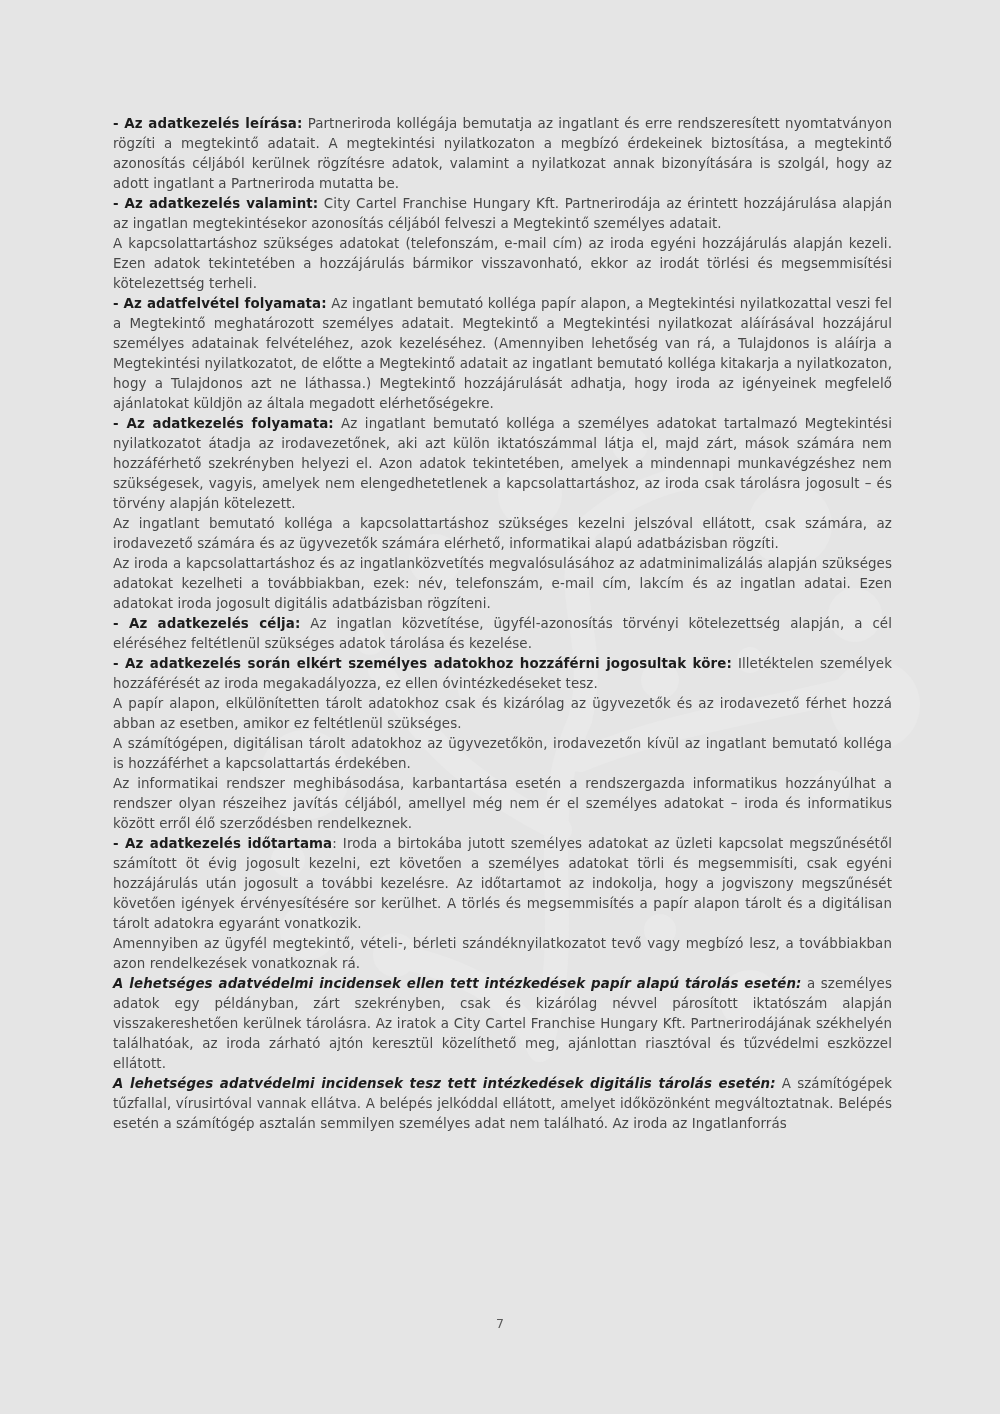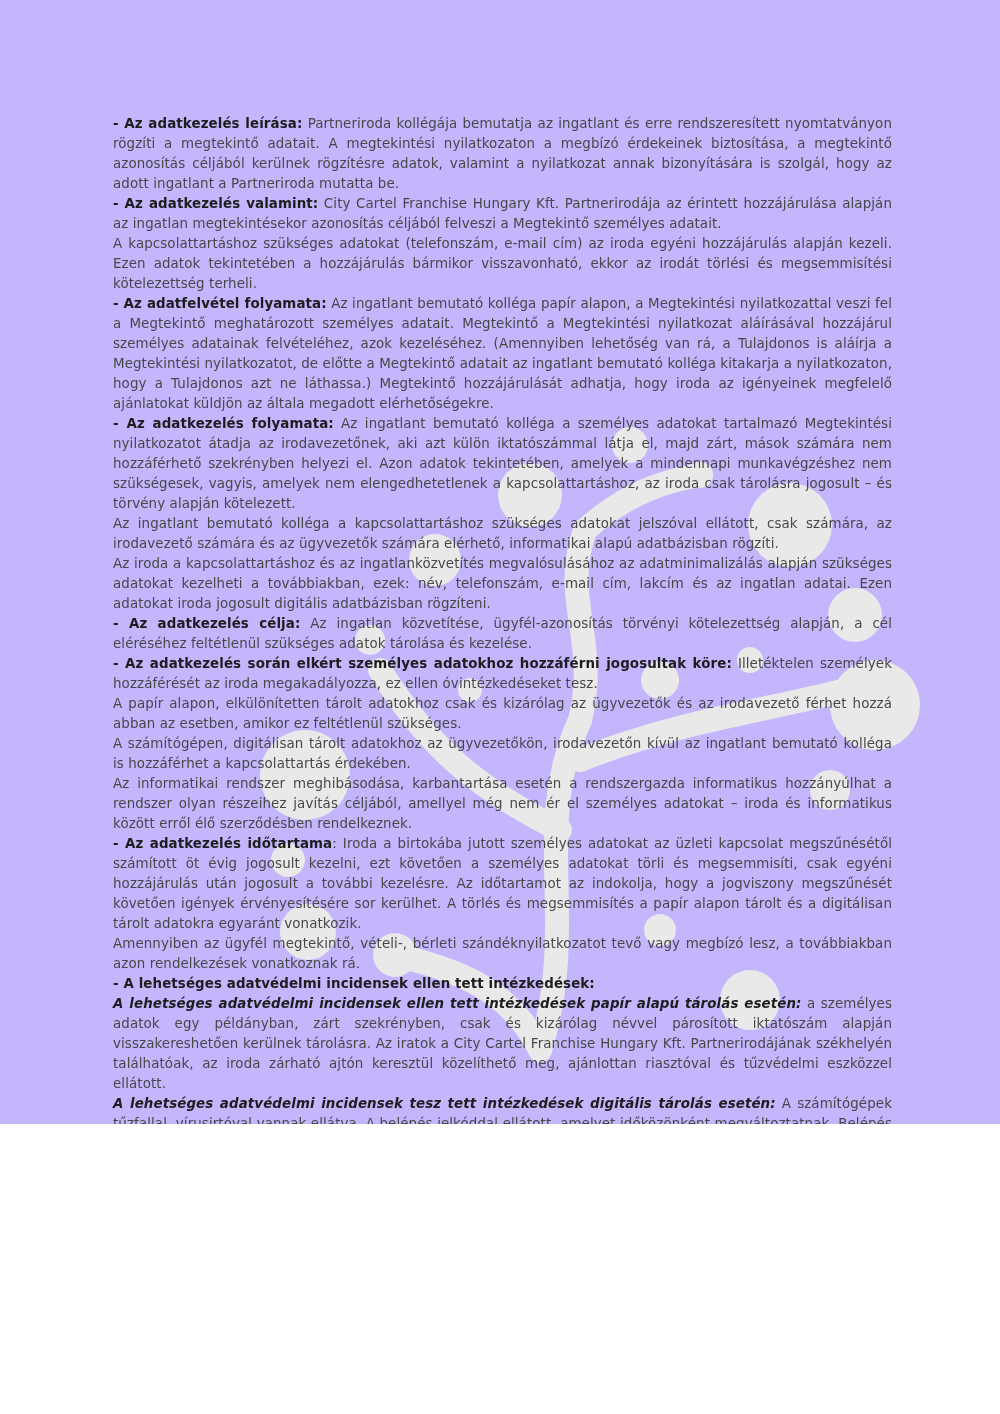--- a/index.html
+++ b/index.html
@@ -1,19 +1,19 @@
 <!DOCTYPE html>
 <html lang="hu"><head>
 <meta charset="utf-8">
 <style>
   html,body { margin:0; padding:0; background:#ffffff; }
   .page {
     position:relative;
-    width:1000px; height:1124px;
-    background:#c4b5fd;
+    width:1000px; height:1414px;
+    background:#e5e5e5;
     overflow:hidden;
     font-family:"DejaVu Sans","Liberation Sans",sans-serif;
   }
   .content {
     position:absolute;
     left:113px; top:114px; width:779px;
     z-index:1;
   }
   p.para {
     margin:0;
@@ -78,29 +78,28 @@
       </g>
     </svg>
   </div>
 
   <div class="content">
     <p class="para"><b class="lead">- Az adatkezelés leírása:</b><span> Partneriroda kollégája bemutatja az ingatlant és erre rendszeresített nyomtatványon rögzíti a megtekintő adatait. A megtekintési nyilatkozaton a megbízó érdekeinek biztosítása, a megtekintő azonosítás céljából kerülnek rögzítésre adatok, valamint a nyilatkozat annak bizonyítására is szolgál, hogy az adott ingatlant a Partneriroda mutatta be.</span></p>
     <p class="para"><b class="lead">- Az adatkezelés valamint:</b><span> City Cartel Franchise Hungary Kft. Partnerirodája az érintett hozzájárulása alapján az ingatlan megtekintésekor azonosítás céljából felveszi a Megtekintő személyes adatait.</span></p>
     <p class="para"><span>A kapcsolattartáshoz szükséges adatokat (telefonszám, e-mail cím) az iroda egyéni hozzájárulás alapján kezeli. Ezen adatok tekintetében a hozzájárulás bármikor visszavonható, ekkor az irodát törlési és megsemmisítési kötelezettség terheli.</span></p>
     <p class="para"><b class="lead">- Az adatfelvétel folyamata:</b><span> Az ingatlant bemutató kolléga papír alapon, a Megtekintési nyilatkozattal veszi fel a Megtekintő meghatározott személyes adatait. Megtekintő a Megtekintési nyilatkozat aláírásával hozzájárul személyes adatainak felvételéhez, azok kezeléséhez. (Amennyiben lehetőség van rá, a Tulajdonos is aláírja a Megtekintési nyilatkozatot, de előtte a Megtekintő adatait az ingatlant bemutató kolléga kitakarja a nyilatkozaton, hogy a Tulajdonos azt ne láthassa.) Megtekintő hozzájárulását adhatja, hogy iroda az igényeinek megfelelő ajánlatokat küldjön az általa megadott elérhetőségekre.</span></p>
     <p class="para"><b class="lead">- Az adatkezelés folyamata:</b><span> Az ingatlant bemutató kolléga a személyes adatokat tartalmazó Megtekintési nyilatkozatot átadja az irodavezetőnek, aki azt külön iktatószámmal látja el, majd zárt, mások számára nem hozzáférhető szekrényben helyezi el. Azon adatok tekintetében, amelyek a mindennapi munkavégzéshez nem szükségesek, vagyis, amelyek nem elengedhetetlenek a kapcsolattartáshoz, az iroda csak tárolásra jogosult – és törvény alapján kötelezett.</span></p>
-    <p class="para"><span>Az ingatlant bemutató kolléga a kapcsolattartáshoz szükséges adatokat jelszóval ellátott, csak számára, az irodavezető számára és az ügyvezetők számára elérhető, informatikai alapú adatbázisban rögzíti.</span></p>
+    <p class="para"><span>Az ingatlant bemutató kolléga a kapcsolattartáshoz szükséges kezelni jelszóval ellátott, csak számára, az irodavezető számára és az ügyvezetők számára elérhető, informatikai alapú adatbázisban rögzíti.</span></p>
     <p class="para"><span>Az iroda a kapcsolattartáshoz és az ingatlanközvetítés megvalósulásához az adatminimalizálás alapján szükséges adatokat kezelheti a továbbiakban, ezek: név, telefonszám, e-mail cím, lakcím és az ingatlan adatai. Ezen adatokat iroda jogosult digitális adatbázisban rögzíteni.</span></p>
     <p class="para"><b class="lead">- Az adatkezelés célja:</b><span> Az ingatlan közvetítése, ügyfél-azonosítás törvényi kötelezettség alapján, a cél eléréséhez feltétlenül szükséges adatok tárolása és kezelése.</span></p>
     <p class="para"><b class="lead">- Az adatkezelés során elkért személyes adatokhoz hozzáférni jogosultak köre:</b><span> Illetéktelen személyek hozzáférését az iroda megakadályozza, ez ellen óvintézkedéseket tesz.</span></p>
     <p class="para"><span>A papír alapon, elkülönítetten tárolt adatokhoz csak és kizárólag az ügyvezetők és az irodavezető férhet hozzá abban az esetben, amikor ez feltétlenül szükséges.</span></p>
     <p class="para"><span>A számítógépen, digitálisan tárolt adatokhoz az ügyvezetőkön, irodavezetőn kívül az ingatlant bemutató kolléga is hozzáférhet a kapcsolattartás érdekében.</span></p>
     <p class="para"><span>Az informatikai rendszer meghibásodása, karbantartása esetén a rendszergazda informatikus hozzányúlhat a rendszer olyan részeihez javítás céljából, amellyel még nem ér el személyes adatokat – iroda és informatikus között erről élő szerződésben rendelkeznek.</span></p>
     <p class="para"><b class="lead">- Az adatkezelés időtartama</b><span>: Iroda a birtokába jutott személyes adatokat az üzleti kapcsolat megszűnésétől számított öt évig jogosult kezelni, ezt követően a személyes adatokat törli és megsemmisíti, csak egyéni hozzájárulás után jogosult a további kezelésre. Az időtartamot az indokolja, hogy a jogviszony megszűnését követően igények érvényesítésére sor kerülhet. A törlés és megsemmisítés a papír alapon tárolt és a digitálisan tárolt adatokra egyaránt vonatkozik.</span></p>
     <p class="para"><span>Amennyiben az ügyfél megtekintő, vételi-, bérleti szándéknyilatkozatot tevő vagy megbízó lesz, a továbbiakban azon rendelkezések vonatkoznak rá.</span></p>
-    <p class="para"><b class="lead">- A lehetséges adatvédelmi incidensek ellen tett intézkedések:</b><span></span></p>
     <p class="para"><b class="lead italic">A lehetséges adatvédelmi incidensek ellen tett intézkedések papír alapú tárolás esetén:</b><span> a személyes adatok egy példányban, zárt szekrényben, csak és kizárólag névvel párosított iktatószám alapján visszakereshetően kerülnek tárolásra. Az iratok a City Cartel Franchise Hungary Kft. Partnerirodájának székhelyén találhatóak, az iroda zárható ajtón keresztül közelíthető meg, ajánlottan riasztóval és tűzvédelmi eszközzel ellátott.</span></p>
     <p class="para"><b class="lead italic">A lehetséges adatvédelmi incidensek tesz tett intézkedések digitális tárolás esetén:</b><span> A számítógépek tűzfallal, vírusirtóval vannak ellátva. A belépés jelkóddal ellátott, amelyet időközönként megváltoztatnak. Belépés esetén a számítógép asztalán semmilyen személyes adat nem található. Az iroda az Ingatlanforrás</span></p>
   </div>
 
   <div class="page-number">7</div>
 
 </div>
 
 </body></html>

